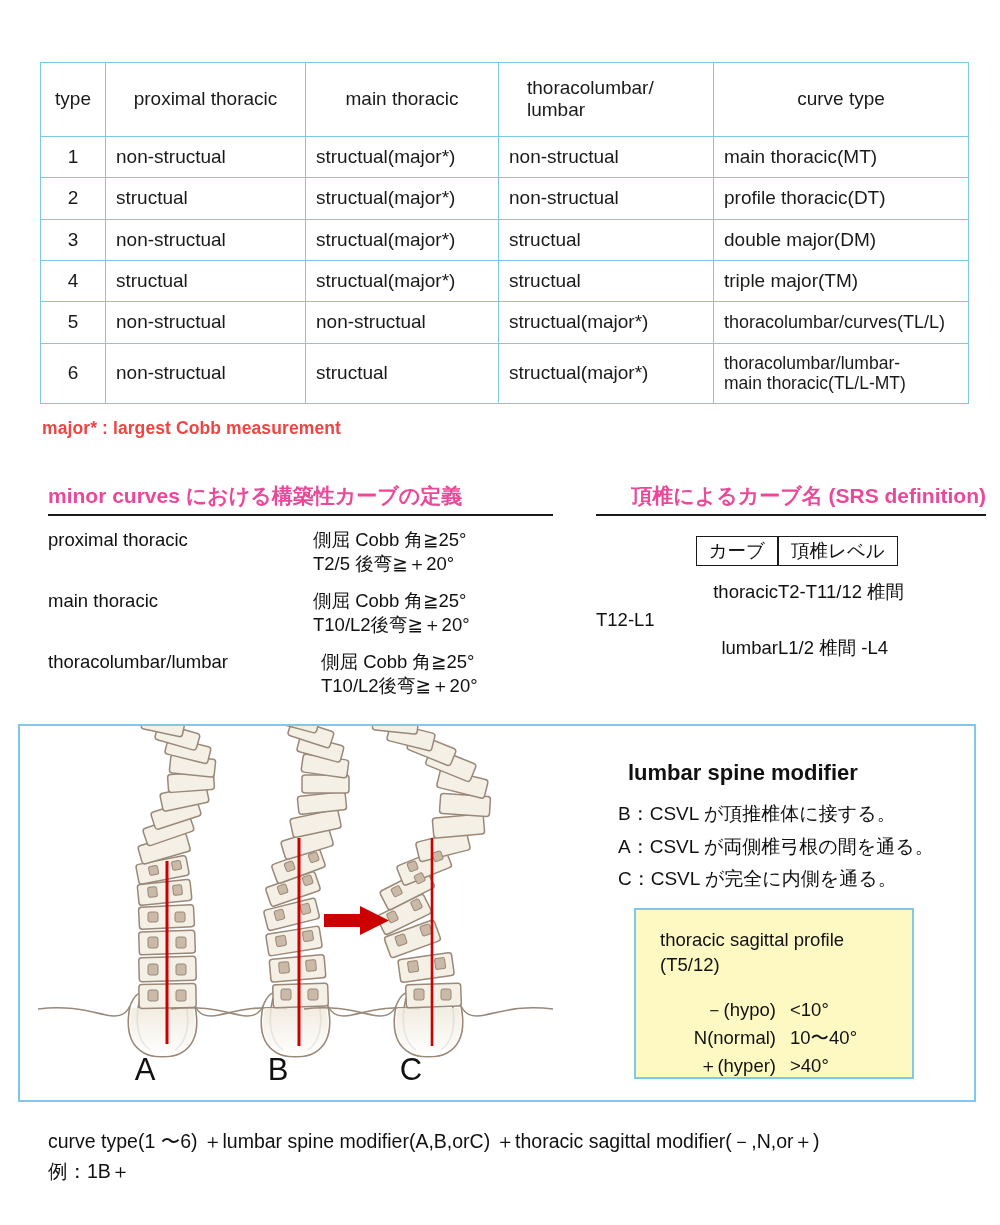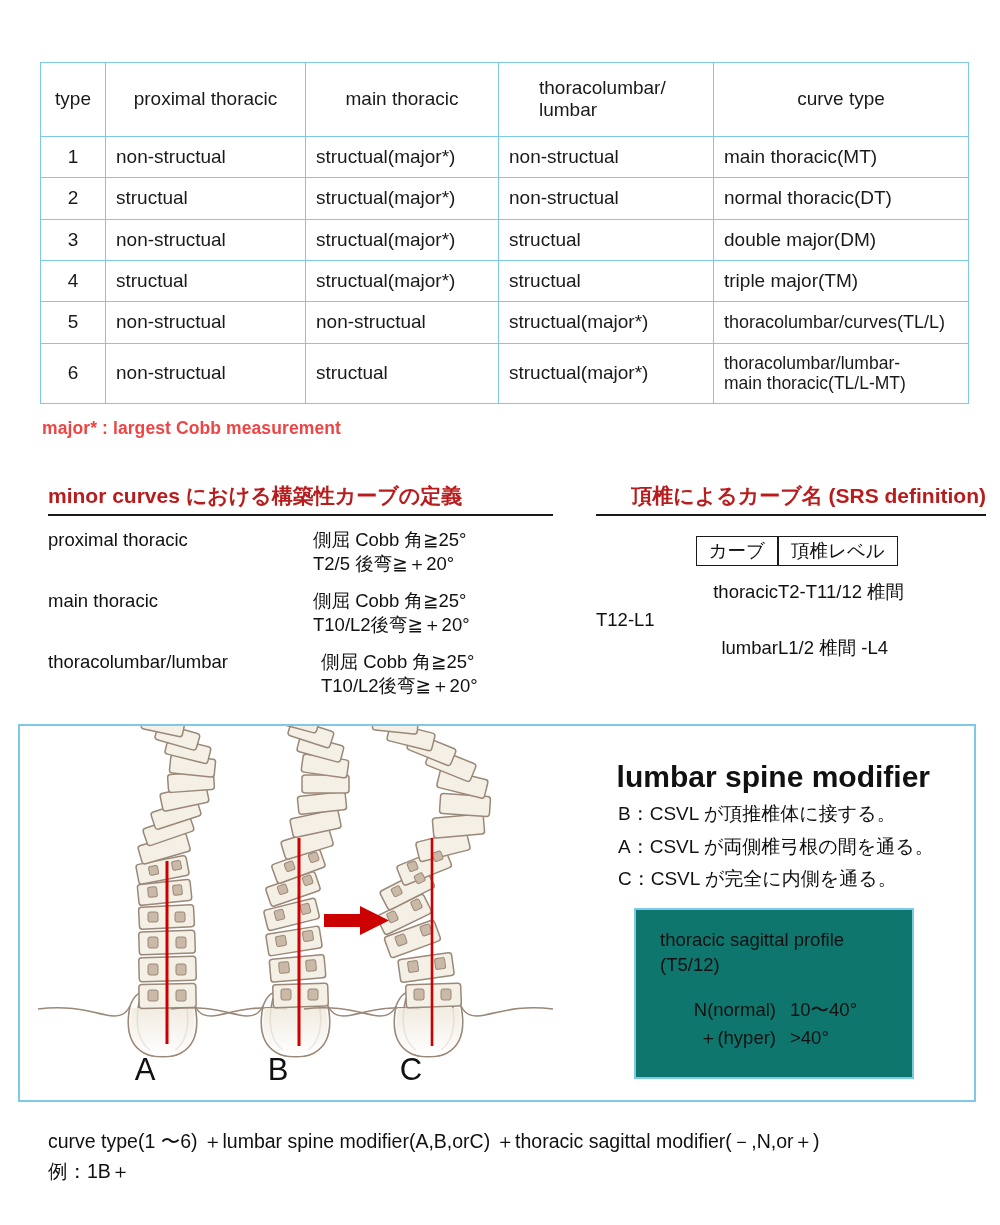--- a/index.html
+++ b/index.html
@@ -67,21 +67,21 @@
   .defs-right {
     position: absolute;
     left: 596px;
     top: 482px;
     width: 390px;
     text-align: right;
   }
   .sec-title {
     font-size: 21px;
     font-weight: bold;
-    color: #b91c1c;
+    color: #ec4899;
     border-bottom: 2px solid #1a1a1a;
     padding-bottom: 4px;
     display: block;
     white-space: nowrap;
   }
   .defrow {
     display: flex;
     margin-top: 12px;
     font-size: 18.5px;
     line-height: 1.32;
@@ -127,46 +127,46 @@
   .spine-letter {
     position: absolute;
     font-size: 31px;
     color: #111;
     text-align: center;
     width: 40px;
   }
 
   .lsm-title {
     position: absolute;
-    left: 590px;
+    left: 628px;
     top: 760px;
     width: 340px;
-    text-align: right;
-    font-size: 30px;
+    text-align: left;
+    font-size: 22px;
     font-weight: bold;
     color: #111;
   }
   .lsm-list {
     position: absolute;
     left: 618px;
     top: 798px;
     font-size: 19px;
     line-height: 1.72;
     color: #111;
   }
 
   .tsp-box {
     position: absolute;
     left: 634px;
     top: 908px;
     width: 280px;
     height: 171px;
     border: 2px solid #7ec9e8;
     box-sizing: border-box;
-    background: #0f766e;
+    background: #fef9c3;
   }
   .tsp-title {
     position: absolute;
     left: 24px;
     top: 18px;
     font-size: 18.5px;
     line-height: 1.34;
     color: #111;
   }
   .tsp-rows {
@@ -200,21 +200,21 @@
       <col class="col-pt">
       <col class="col-mt">
       <col class="col-tl">
       <col class="col-curve">
   </colgroup>
   <thead>
     <tr>
       <td class="hdr-wrap">type</td>
       <td class="hdr-wrap">proximal thoracic</td>
       <td class="hdr-wrap">main thoracic</td>
-      <td style="text-align:left;padding-left:40px;margin-left:41px;">
+      <td style="text-align:left;padding-left:28px;margin-left:41px;">
         <div>thoracolumbar/</div>
         <div>lumbar</div>
       </td>
       <td class="hdr-wrap">curve type</td>
     </tr>
   </thead>
   <tbody>
     <tr>
       <td class="cell-type">1</td>
       <td>non-structual</td>
@@ -223,21 +223,21 @@
       <td>
         <div>main thoracic(MT)</div>
       </td>
     </tr>
     <tr>
       <td class="cell-type">2</td>
       <td>structual</td>
       <td>structual(major*)</td>
       <td>non-structual</td>
       <td>
-        <div>normal thoracic(DT)</div>
+        <div>profile thoracic(DT)</div>
       </td>
     </tr>
     <tr>
       <td class="cell-type">3</td>
       <td>non-structual</td>
       <td>structual(major*)</td>
       <td>structual</td>
       <td>
         <div>double major(DM)</div>
       </td>
@@ -504,20 +504,24 @@
   <div>C：CSVL が完全に内側を通る。</div>
 </div>
 
 <div class="tsp-box">
   <div class="tsp-title">
     <div>thoracic sagittal profile</div>
     <div>(T5/12)</div>
   </div>
   <div class="tsp-rows">
     <div class="r">
+      <div class="k">－(hypo)</div>
+      <div>&lt;10°</div>
+    </div>
+    <div class="r">
       <div class="k">N(normal)</div>
       <div>10〜40°</div>
     </div>
     <div class="r">
       <div class="k">＋(hyper)</div>
       <div>&gt;40°</div>
     </div>
   </div>
 </div>
 

